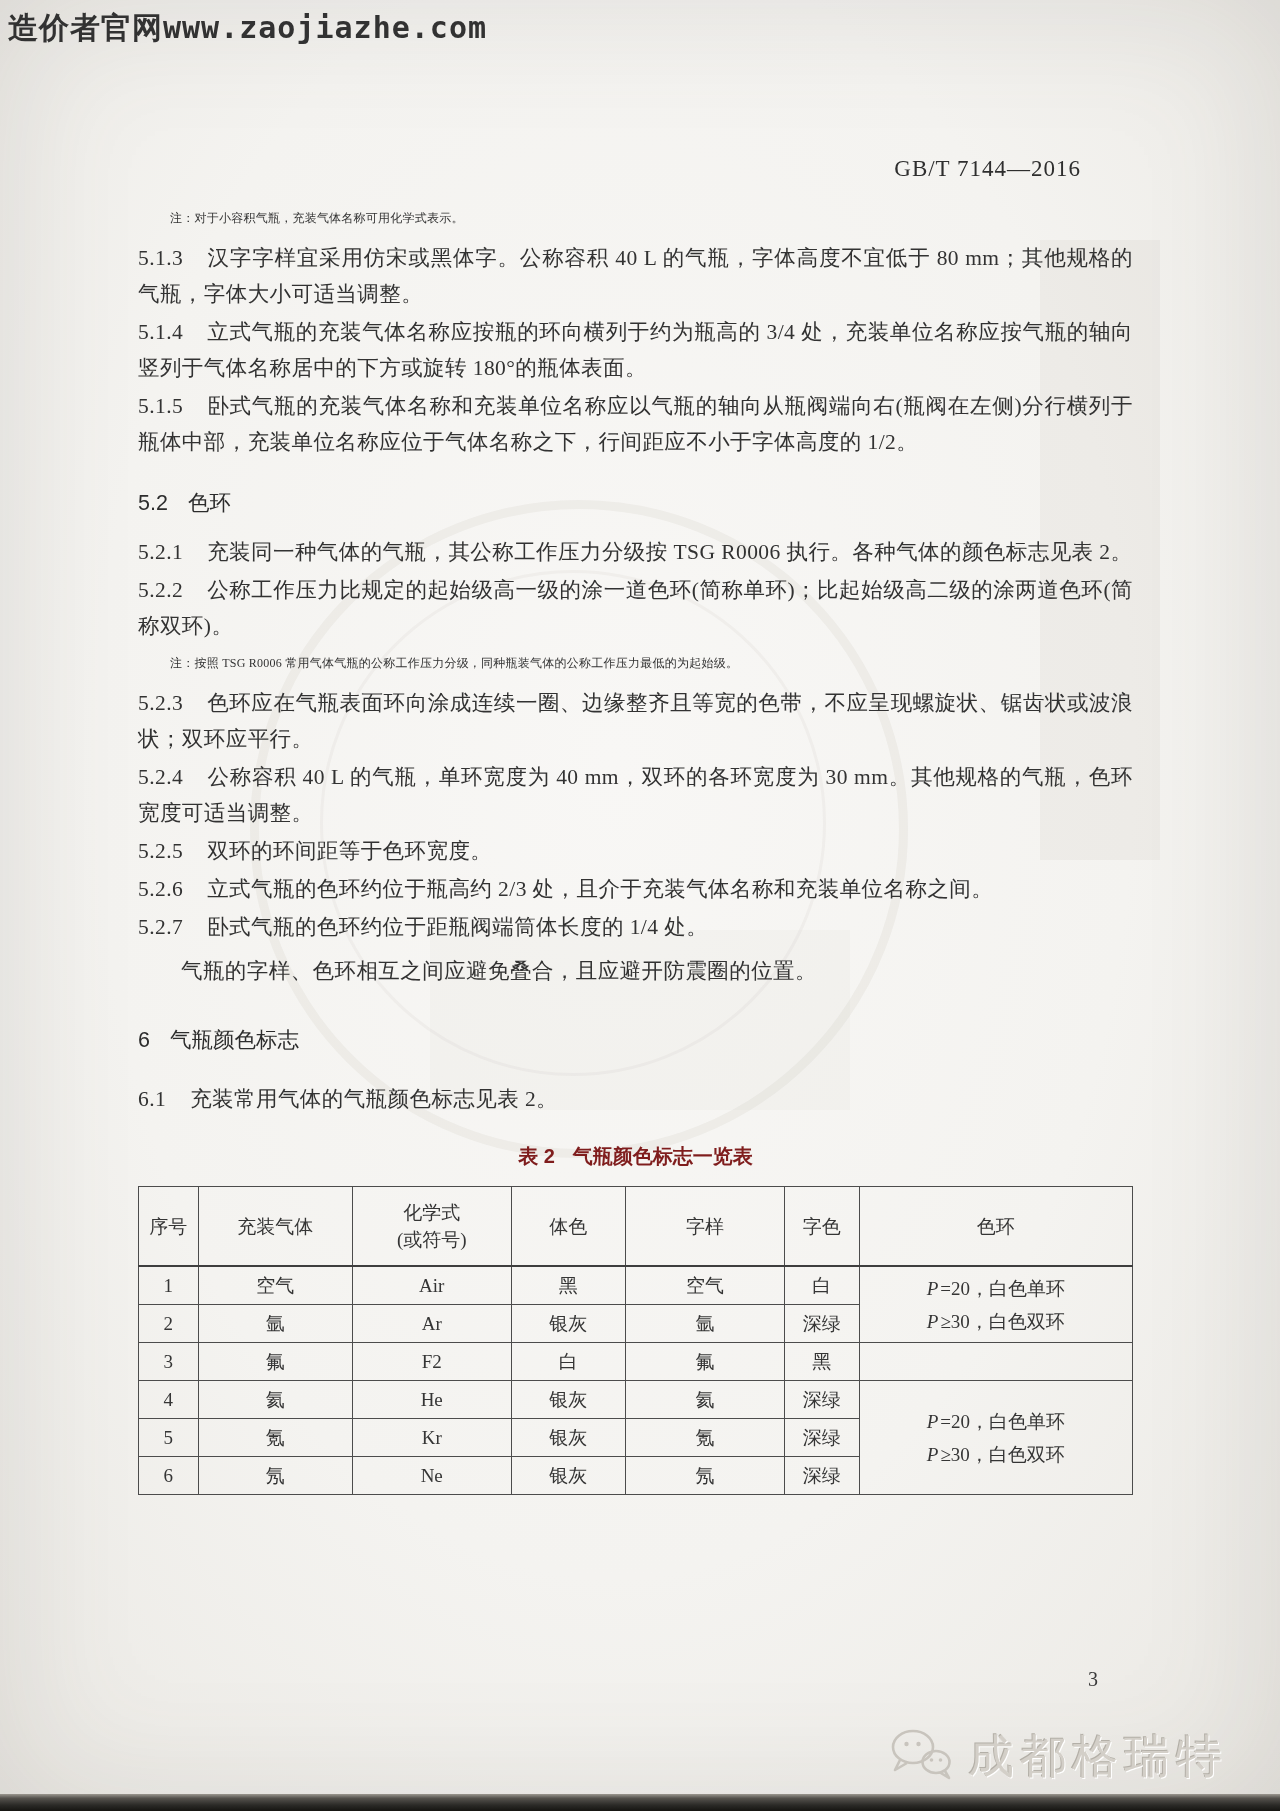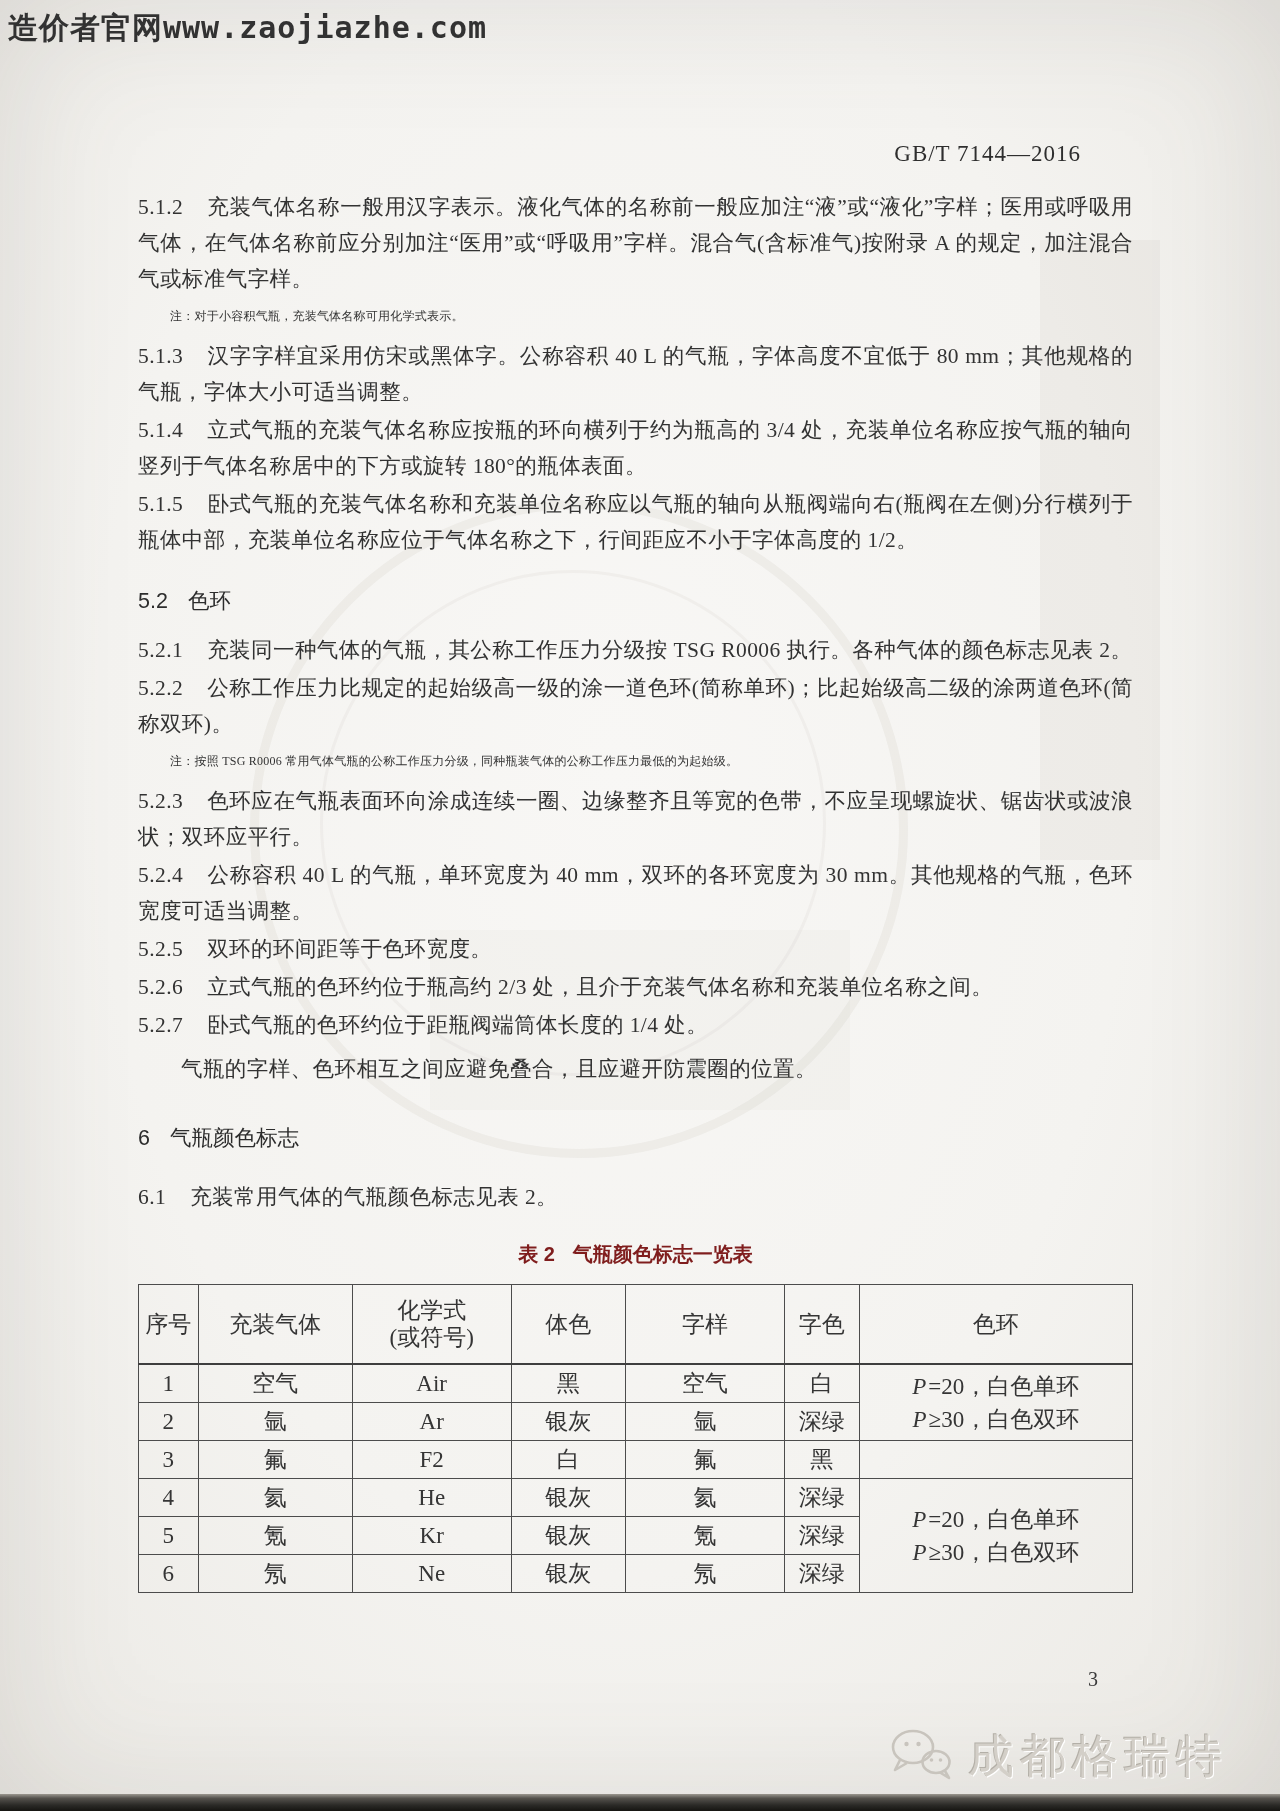--- a/index.html
+++ b/index.html
@@ -12,21 +12,21 @@
   .vignette{position:absolute;inset:0;box-shadow:inset 0 0 140px rgba(90,85,75,.14);pointer-events:none;}
   .stamp{position:absolute;border-radius:50%;pointer-events:none;}
   .stamp.outer{left:250px;top:500px;width:640px;height:640px;border:9px solid rgba(165,155,135,.10);}
   .stamp.inner{left:320px;top:570px;width:500px;height:500px;border:3px solid rgba(165,155,135,.08);}
   .ghost{position:absolute;background:rgba(175,168,155,.10);pointer-events:none;}
 
   .watermark{position:absolute;top:8px;left:8px;font-size:30px;font-weight:bold;letter-spacing:1px;}
   .watermark .cn{font-family:"Liberation Serif","DejaVu Serif",serif;}
   .watermark .url{font-family:"DejaVu Sans Mono","Liberation Mono",monospace;font-weight:bold;}
 
-  .content{position:absolute;left:138px;top:1px;width:995px;}
+  .content{position:absolute;left:138px;top:16px;width:995px;}
   .doc-number{
     text-align:right;padding-right:52px;margin:140px 0 22px 0;
     font-size:23px;letter-spacing:1px;color:#2e2e2e;
   }
   .para{font-size:21.5px;line-height:36px;text-align:justify;letter-spacing:.02em;margin:0 0 2px 0;}
   .para .secnum{margin-right:24px;}
   .note{font-size:12px;line-height:29px;padding-left:32px;margin:5px 0 7px 0;letter-spacing:.02em;}
   .heading,.heading1{
     font-family:"Liberation Sans","DejaVu Sans",sans-serif;font-weight:normal;
     font-size:21.5px;line-height:34px;margin:26px 0 14px 0;color:#2c2c2c;
@@ -34,21 +34,21 @@
   .heading .secnum,.heading1 .secnum{margin-right:20px;}
   .heading1{margin:34px 0 24px 0;}
   .indent{font-size:21.5px;line-height:36px;padding-left:43px;margin:8px 0 2px 0;letter-spacing:.02em;}
 
   .table-caption{
     text-align:center;font-family:"Liberation Sans","DejaVu Sans",sans-serif;
     font-weight:bold;font-size:20px;margin:26px 0 16px 0;color:#7f1d1d;
   }
   .table-caption .cap-label{margin-right:18px;}
 
-  table.spec{width:100%;border-collapse:collapse;table-layout:fixed;font-size:23px;color:#353535;}
+  table.spec{width:100%;border-collapse:collapse;table-layout:fixed;font-size:19px;color:#353535;}
   table.spec th,table.spec td{
     border:1px solid #4c4c4c;text-align:center;vertical-align:middle;
     font-weight:normal;padding:0 2px;overflow:hidden;
   }
   table.spec{border:1.5px solid #3e3e3e;}
   table.spec thead th{height:78px;border-bottom:2.5px solid #3e3e3e;line-height:27px;}
   table.spec tbody td{height:37px;}
   table.spec td.ring div{line-height:33px;}
   table.spec td.ring i{font-family:"Liberation Serif","DejaVu Serif",serif;margin-right:2px;}
 
@@ -75,21 +75,20 @@
 <div class="ghost" style="left:430px;top:930px;width:420px;height:180px;opacity:.5;"></div>
 
 <div class="watermark">
   <span class="cn">造价者官网</span><span class="url">www.zaojiazhe.com</span>
 </div>
 
 <div class="content">
   <div class="doc-number">GB/T 7144—2016</div>
 
   <div>
-      <div class="para"><span class="secnum">5.1.2</span><span>充装气体名称一般用汉字表示。液化气体的名称前一般应加注“液”或“液化”字样；医用或呼吸用气体，在气体名称前应分别加注“医用”或“呼吸用”字样。混合气(含标准气)按附录 A 的规定，加注混合气或标准气字样。</span></div>
       <div class="note"><span>注：对于小容积气瓶，充装气体名称可用化学式表示。</span></div>
       <div class="para"><span class="secnum">5.1.3</span><span>汉字字样宜采用仿宋或黑体字。公称容积 40 L 的气瓶，字体高度不宜低于 80 mm；其他规格的气瓶，字体大小可适当调整。</span></div>
       <div class="para"><span class="secnum">5.1.4</span><span>立式气瓶的充装气体名称应按瓶的环向横列于约为瓶高的 3/4 处，充装单位名称应按气瓶的轴向竖列于气体名称居中的下方或旋转 180°的瓶体表面。</span></div>
       <div class="para"><span class="secnum">5.1.5</span><span>卧式气瓶的充装气体名称和充装单位名称应以气瓶的轴向从瓶阀端向右(瓶阀在左侧)分行横列于瓶体中部，充装单位名称应位于气体名称之下，行间距应不小于字体高度的 1/2。</span></div>
       <div class="heading"><span class="secnum">5.2</span><span>色环</span></div>
       <div class="para"><span class="secnum">5.2.1</span><span>充装同一种气体的气瓶，其公称工作压力分级按 TSG R0006 执行。各种气体的颜色标志见表 2。</span></div>
       <div class="para"><span class="secnum">5.2.2</span><span>公称工作压力比规定的起始级高一级的涂一道色环(简称单环)；比起始级高二级的涂两道色环(简称双环)。</span></div>
       <div class="note"><span>注：按照 TSG R0006 常用气体气瓶的公称工作压力分级，同种瓶装气体的公称工作压力最低的为起始级。</span></div>
       <div class="para"><span class="secnum">5.2.3</span><span>色环应在气瓶表面环向涂成连续一圈、边缘整齐且等宽的色带，不应呈现螺旋状、锯齿状或波浪状；双环应平行。</span></div>
       <div class="para"><span class="secnum">5.2.4</span><span>公称容积 40 L 的气瓶，单环宽度为 40 mm，双环的各环宽度为 30 mm。其他规格的气瓶，色环宽度可适当调整。</span></div>

